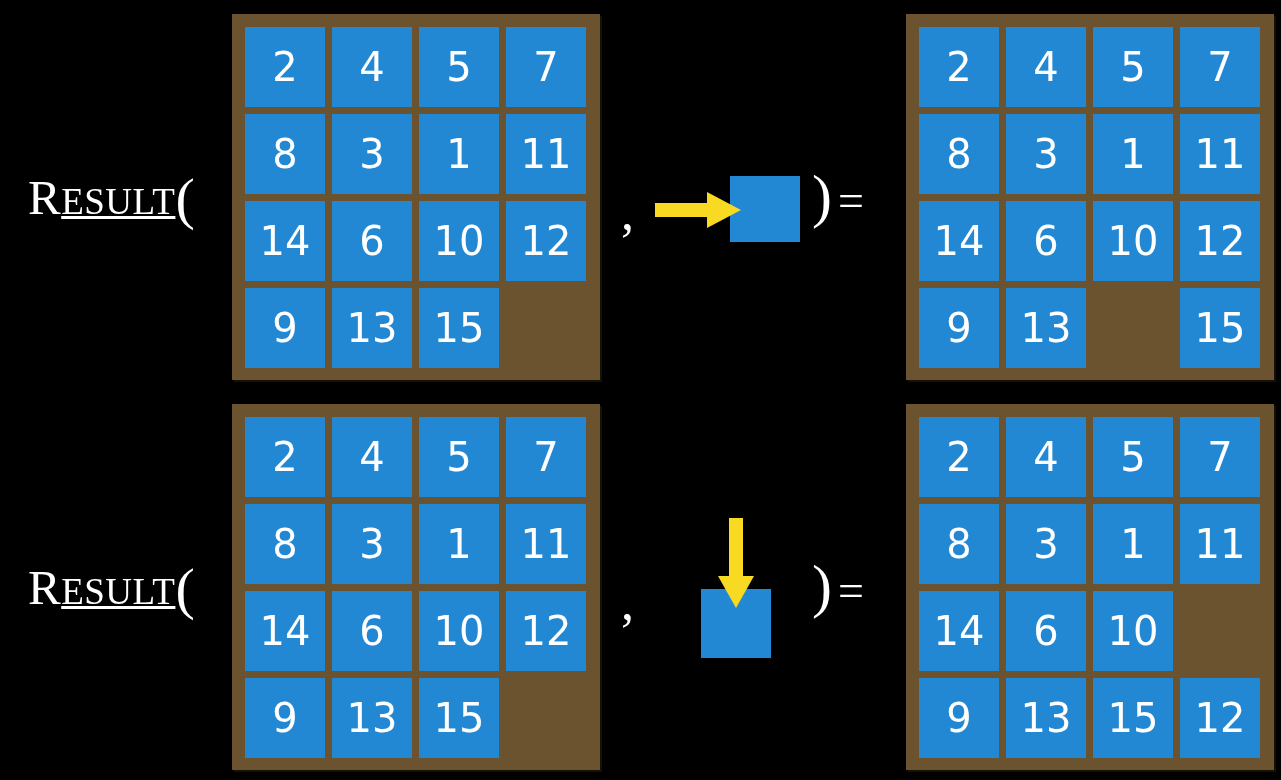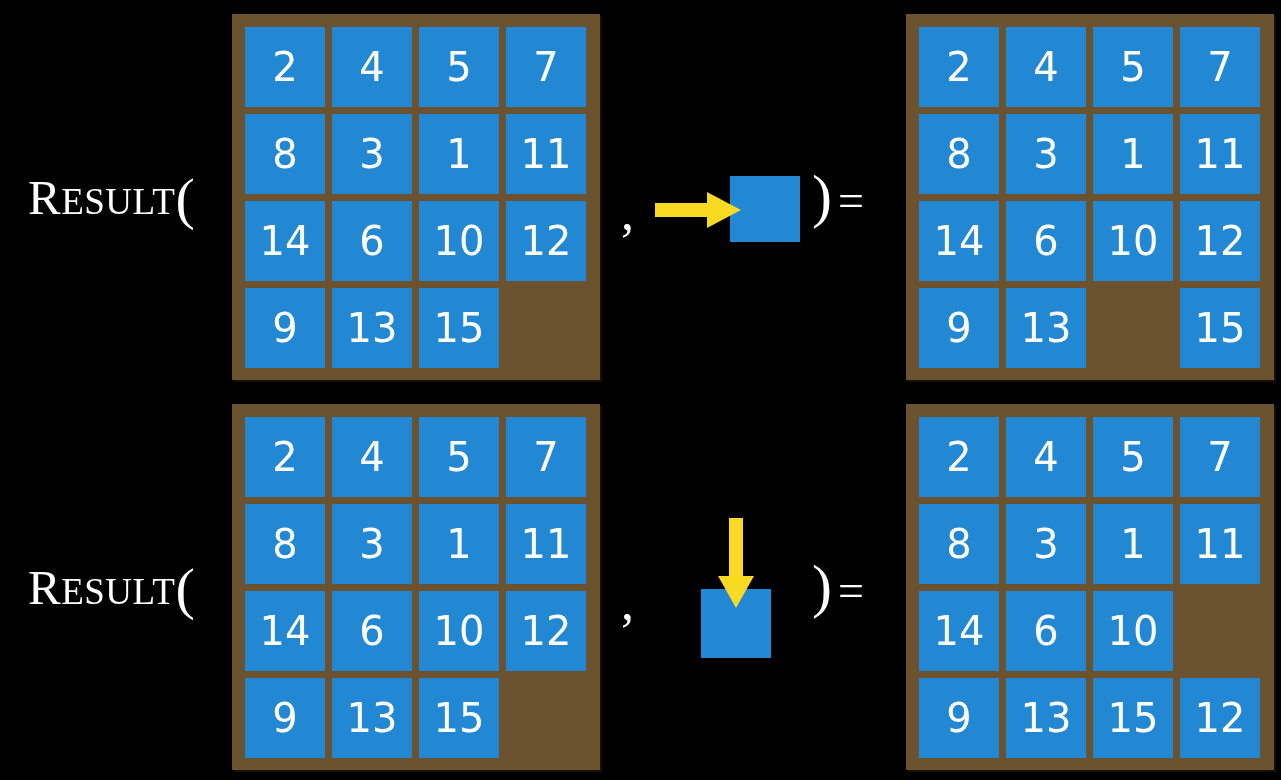--- a/index.html
+++ b/index.html
@@ -40,21 +40,21 @@
     top: 50%;
     transform: translateY(-50%);
     color: #ffffff;
     font-family: "Liberation Serif", serif;
     font-weight: normal;
     white-space: nowrap;
     letter-spacing: 0.5px;
     line-height: 1;
   }
   .result-label .big    { font-size: 49px; }
-  .result-label .small  { font-size: 37px; }
+  .result-label .small  { font-size: 37px; text-decoration: underline; }
   .result-label .paren  { font-size: 58px; position: relative; top: 4px; }
 
   
   .board {
     position: absolute;
     background: #6b5330;
     box-sizing: border-box;
     padding: 13px;
     box-shadow: 2px 2px 0 rgba(40,30,12,0.55);
   }

